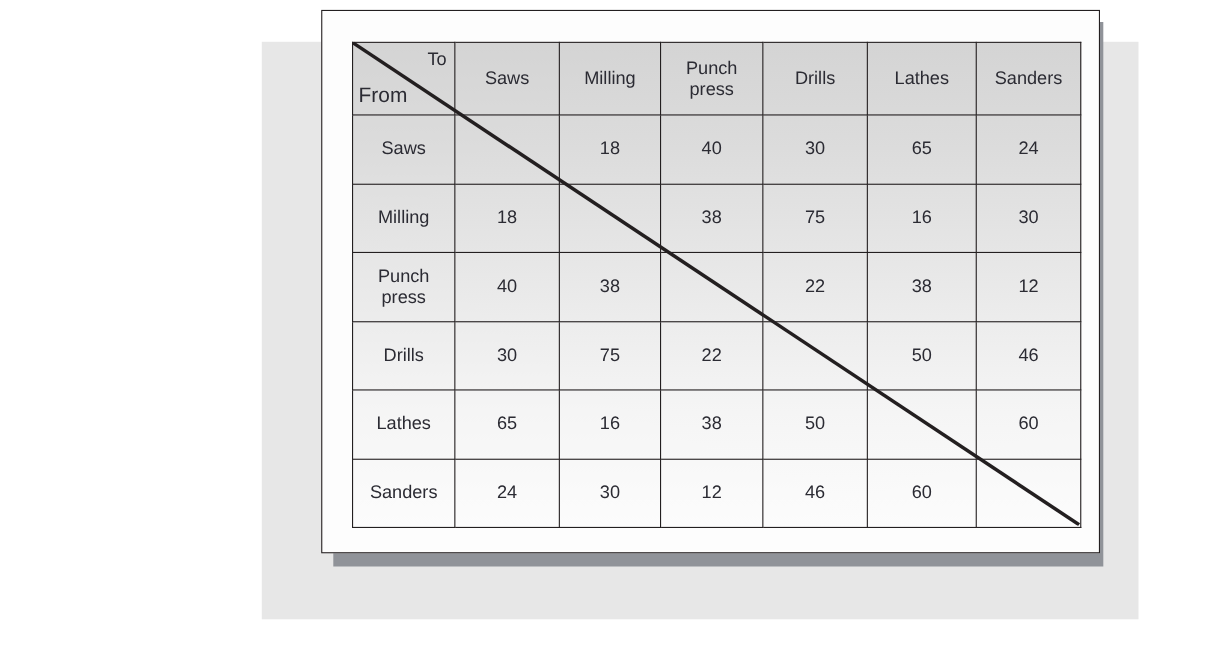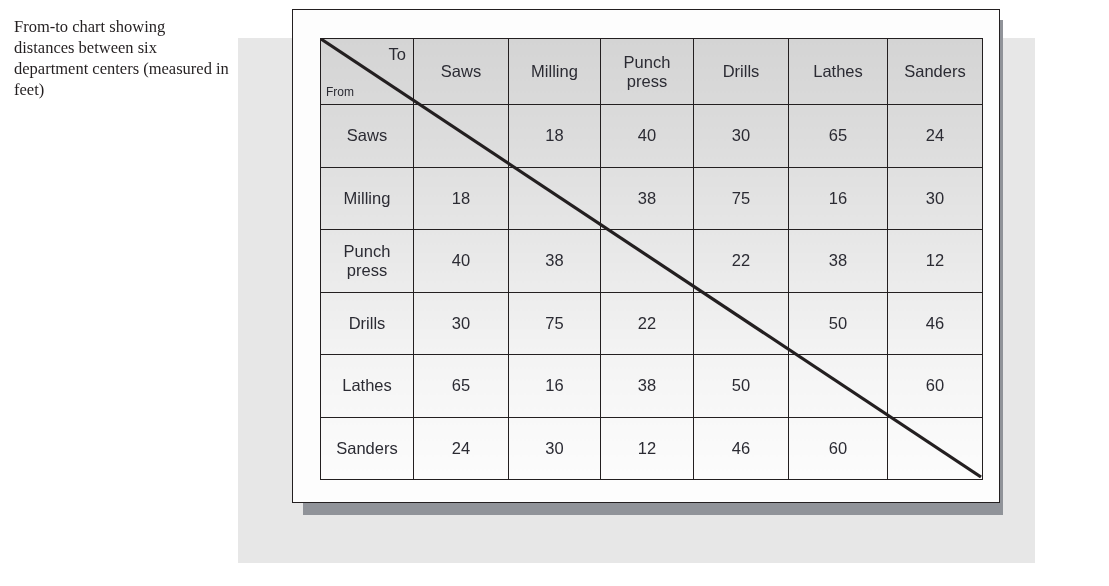--- a/index.html
+++ b/index.html
@@ -129,40 +129,39 @@
     position: absolute;
     right: 7px;
     top: 6px;
     font-size: 16.5px;
     color: #2b2b33;
   }
   #from-label {
     position: absolute;
     left: 5px;
     bottom: 5px;
-    font-size: 12px;
+    font-size: 19px;
     color: #2b2b33;
   }
 
   
   #diagonal-overlay {
     position: absolute;
     left: 320px;
     top: 38px;
     width: 662px;
     height: 440px;
     pointer-events: none;
     z-index: 5;
   }
 </style>
 </head>
 <body>
 
 <div id="caption-block">
-  <div id="figure-caption">From-to chart showing distances between six department centers (measured in feet)</div>
 </div>
 
 <div id="backdrop-panel"></div>
 <div id="card-shadow"></div>
 <div id="chart-card"></div>
 
 <div id="fromto-table-wrap">
   <table id="fromto-table">
     <colgroup>
       <col class="col-corner">

